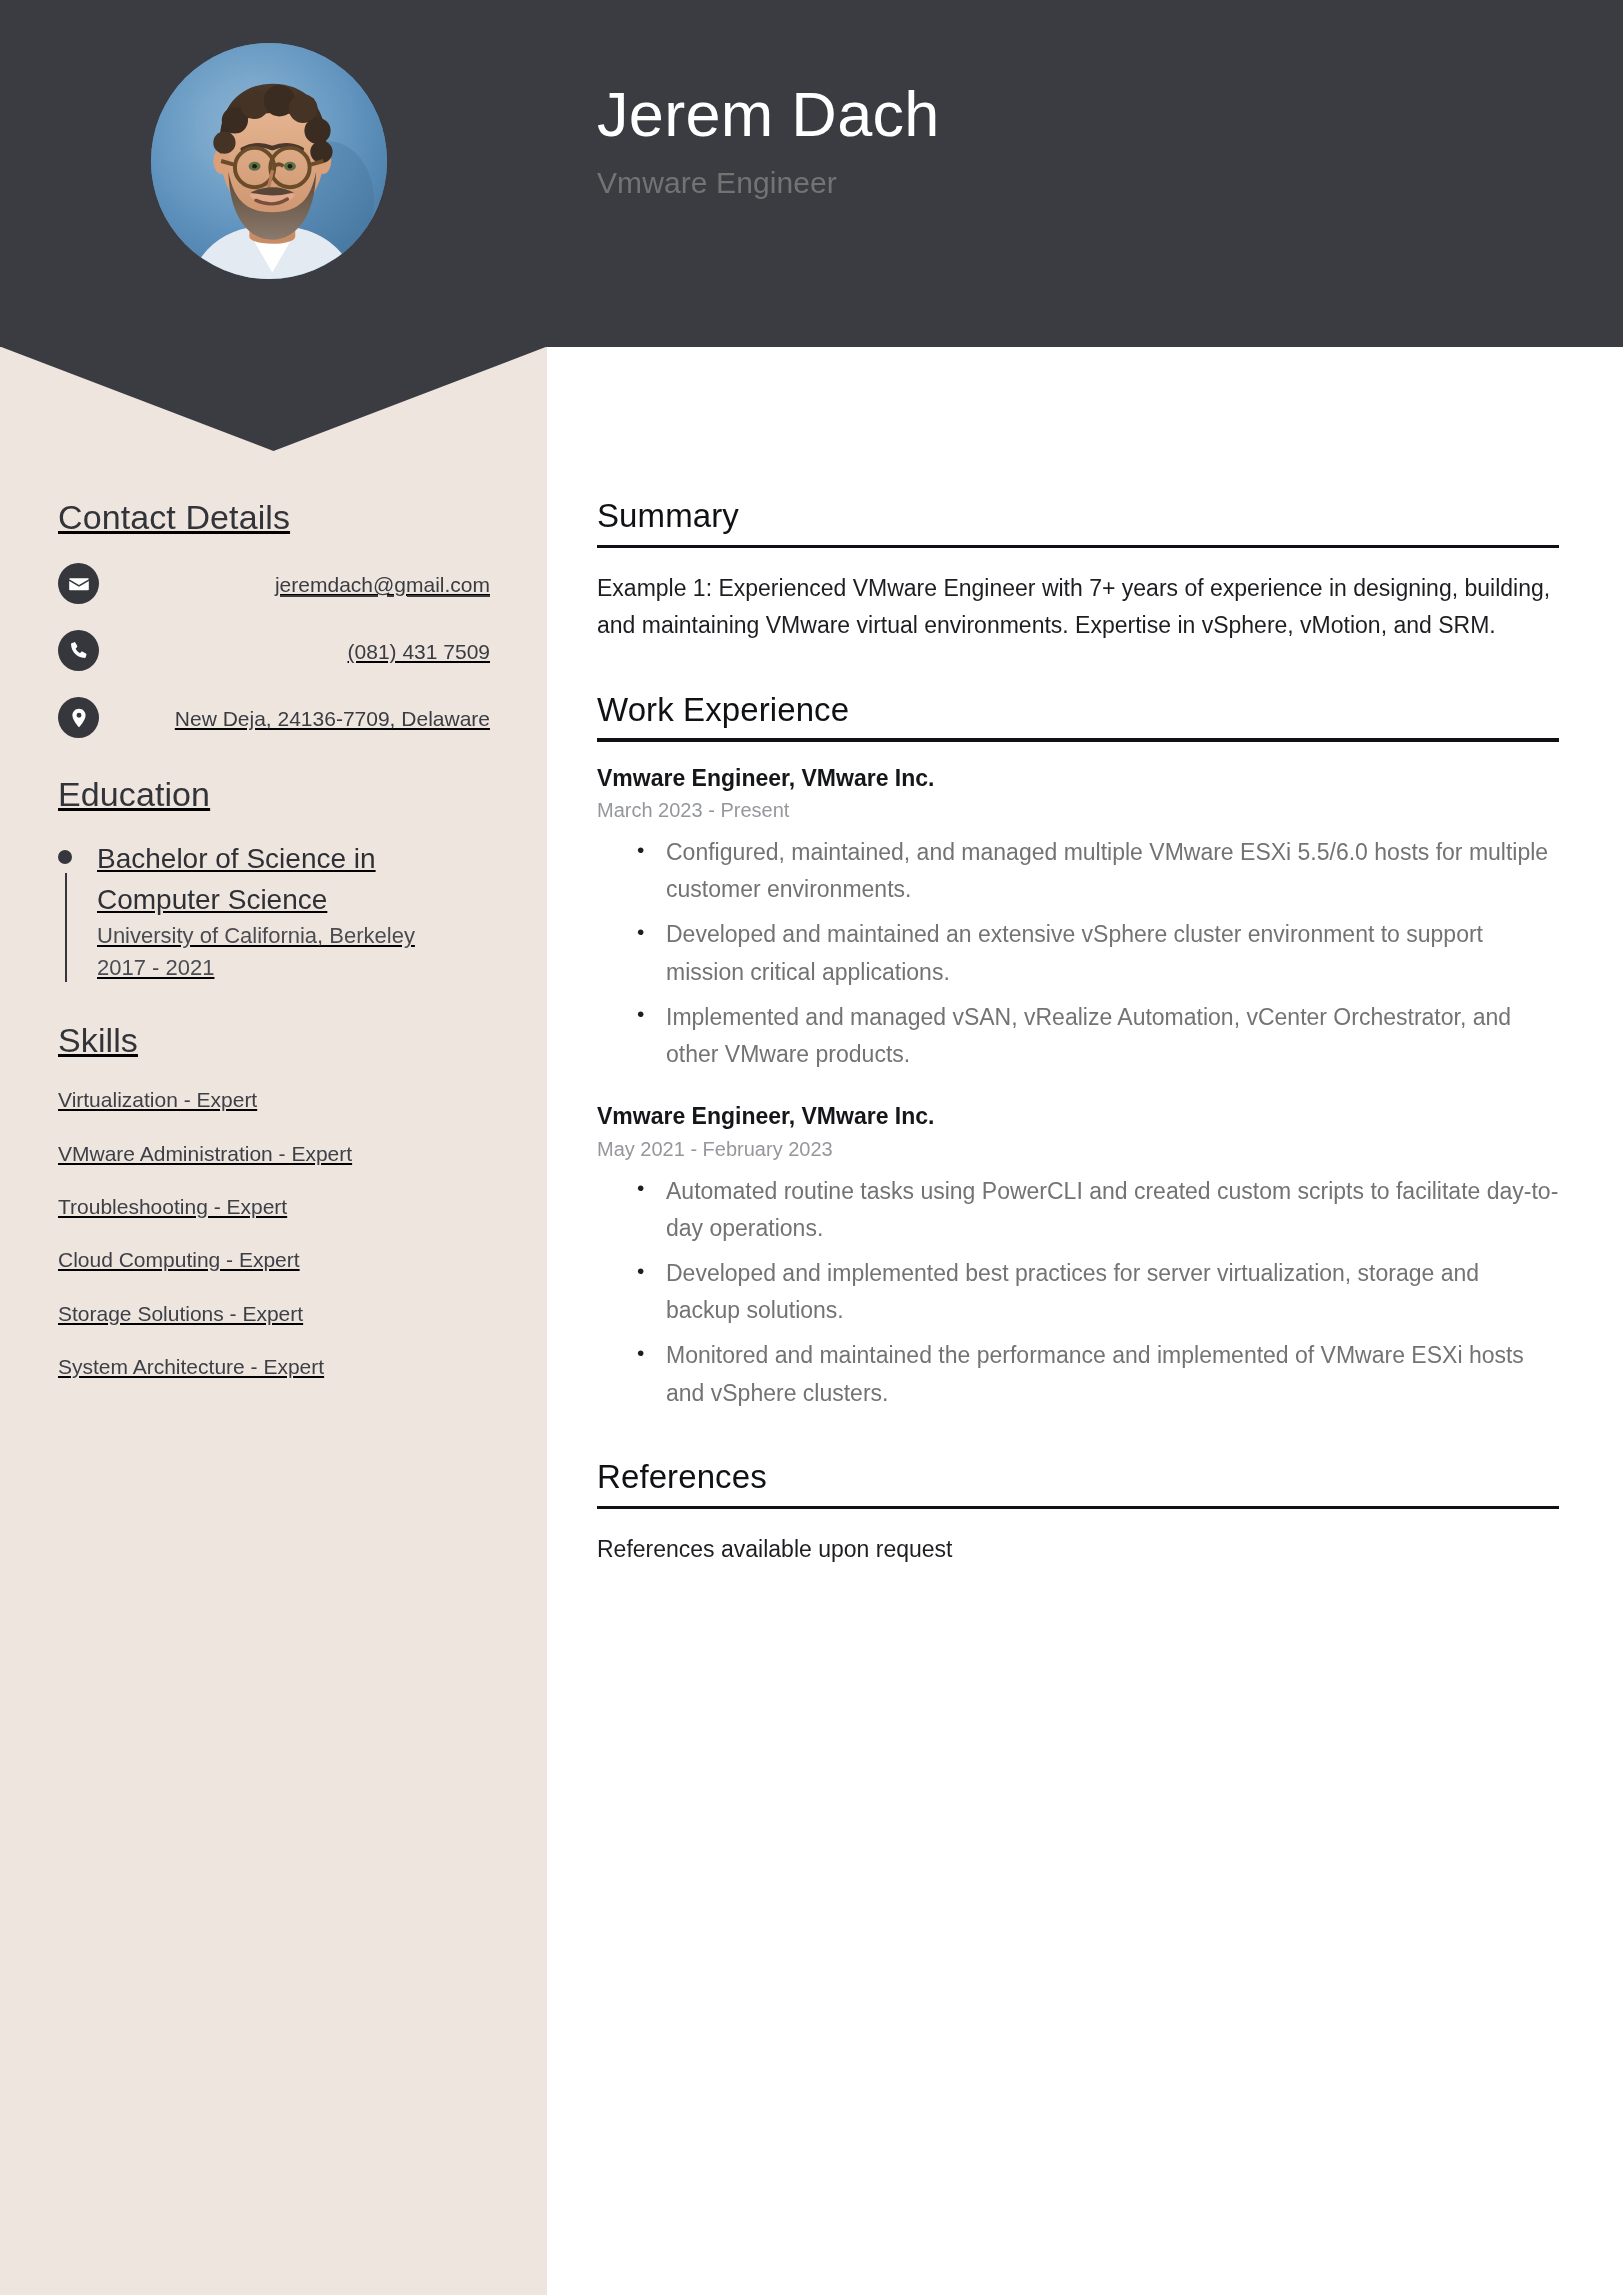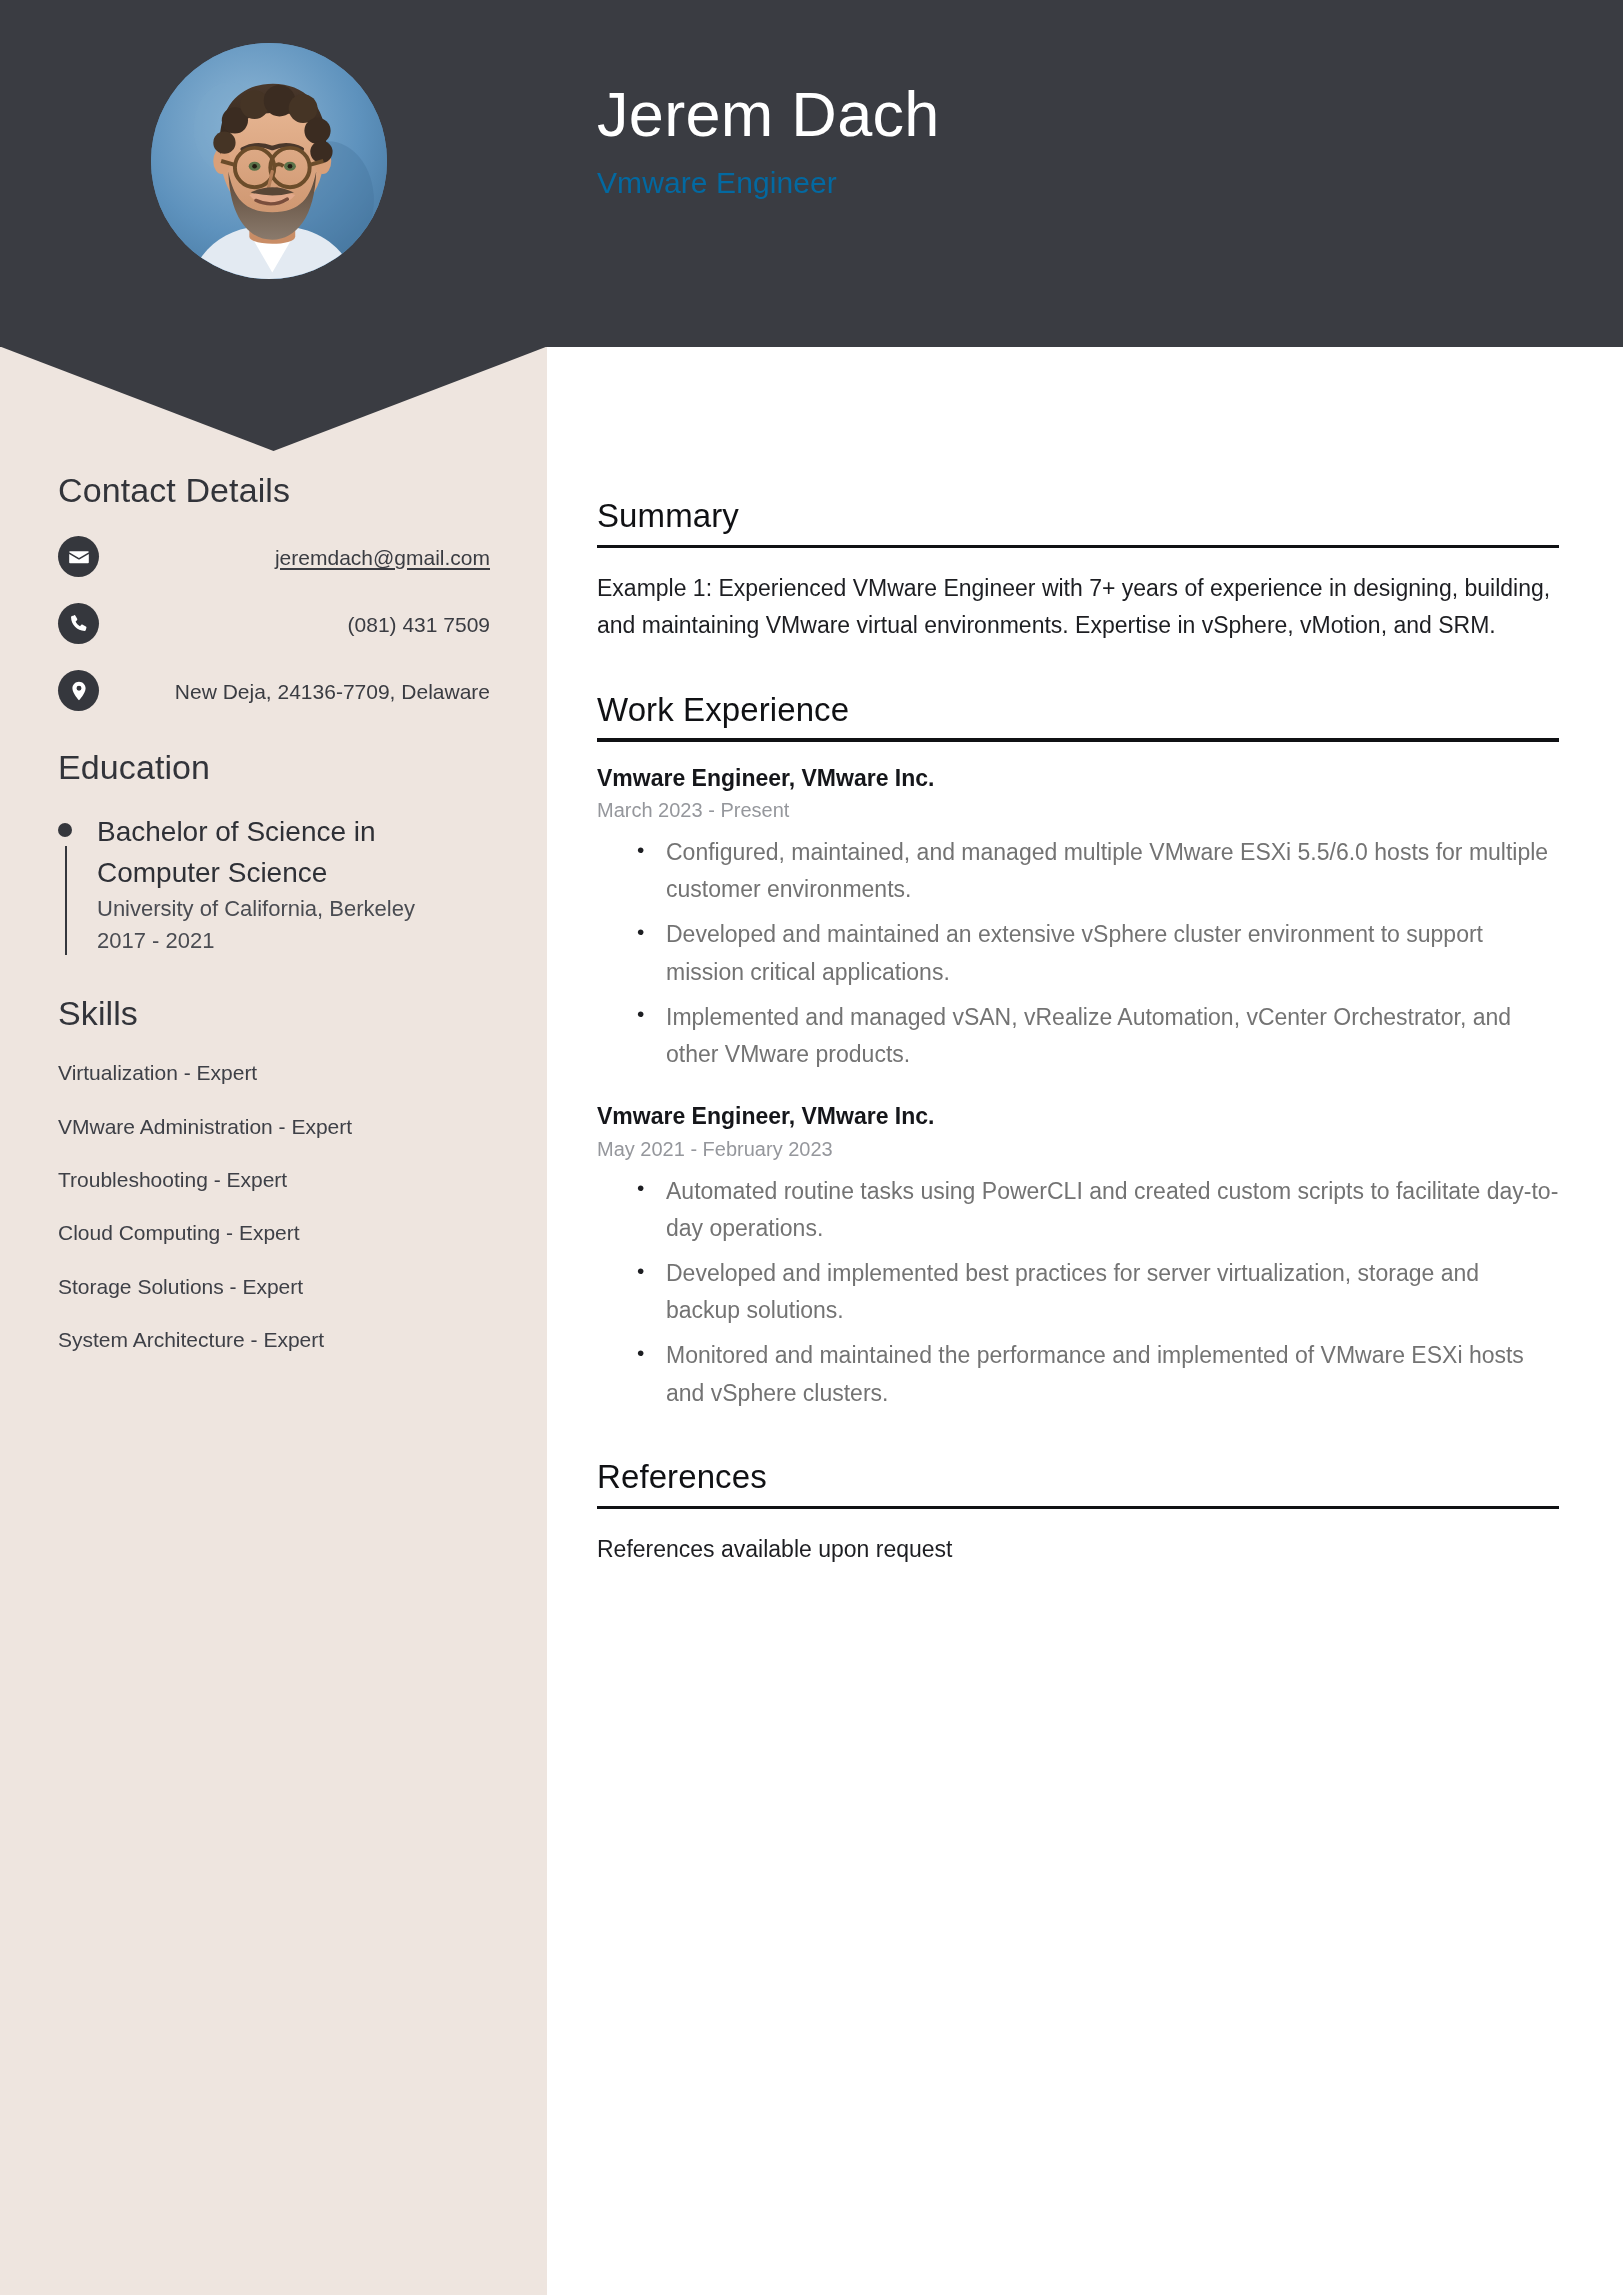--- a/index.html
+++ b/index.html
@@ -72,31 +72,32 @@
     font-weight: 400;
     color: #ffffff;
     letter-spacing: 0.3px;
     line-height: 1.12;
     white-space: nowrap;
   }
   .person-title {
     margin-top: 15.7px;
     font-size: 30px;
     font-weight: 400;
-    color: #0369a1;
+    color: #737373;
     letter-spacing: 0.1px;
     line-height: 1.2;
   }
 
   
   .side-content {
     position: absolute;
     left: 58px;
-    top: 471px;
+    top: 498px;
     width: 432px;
+    text-decoration: underline;
   }
   .side-h {
     font-size: 34px;
     font-weight: 400;
     color: #32343A;
     letter-spacing: 0.1px;
     line-height: 1.15;
   }
 
   .contact-list { margin-top: 26px; }

